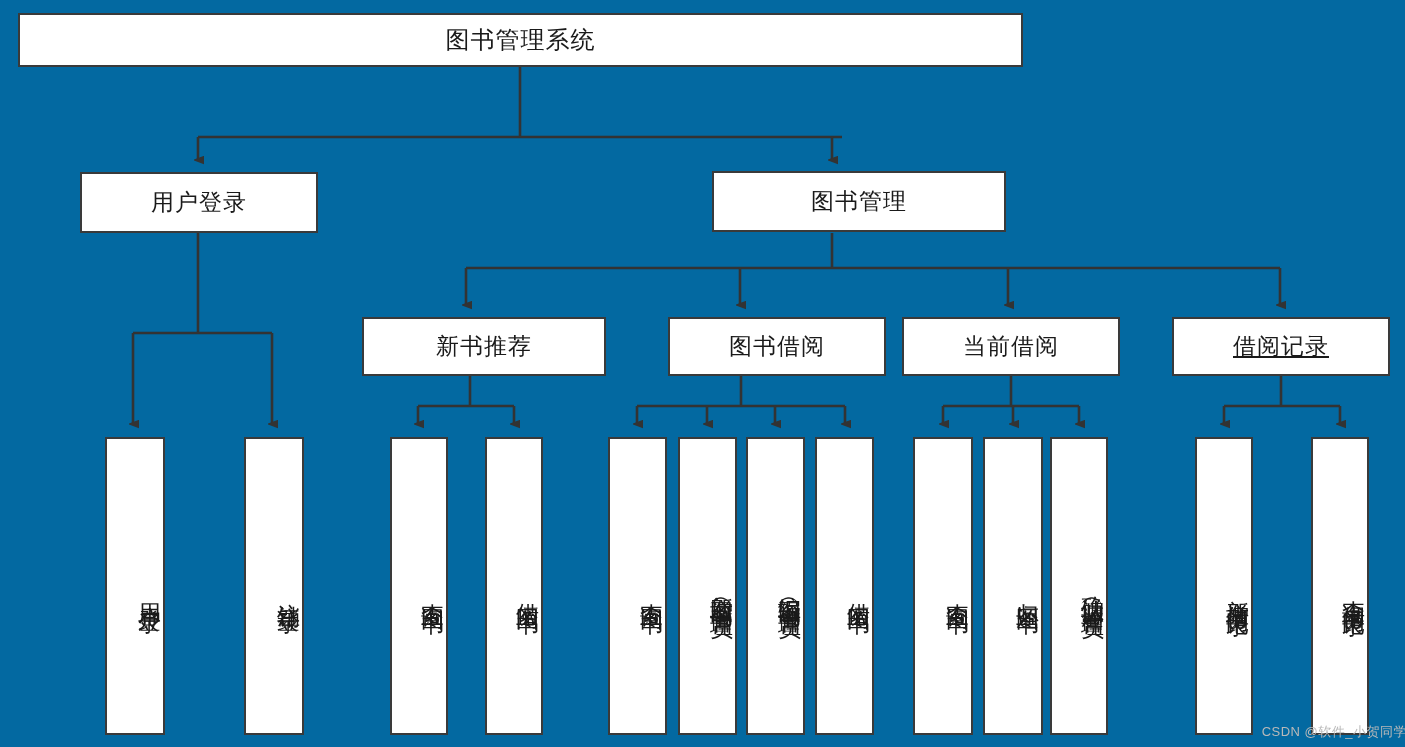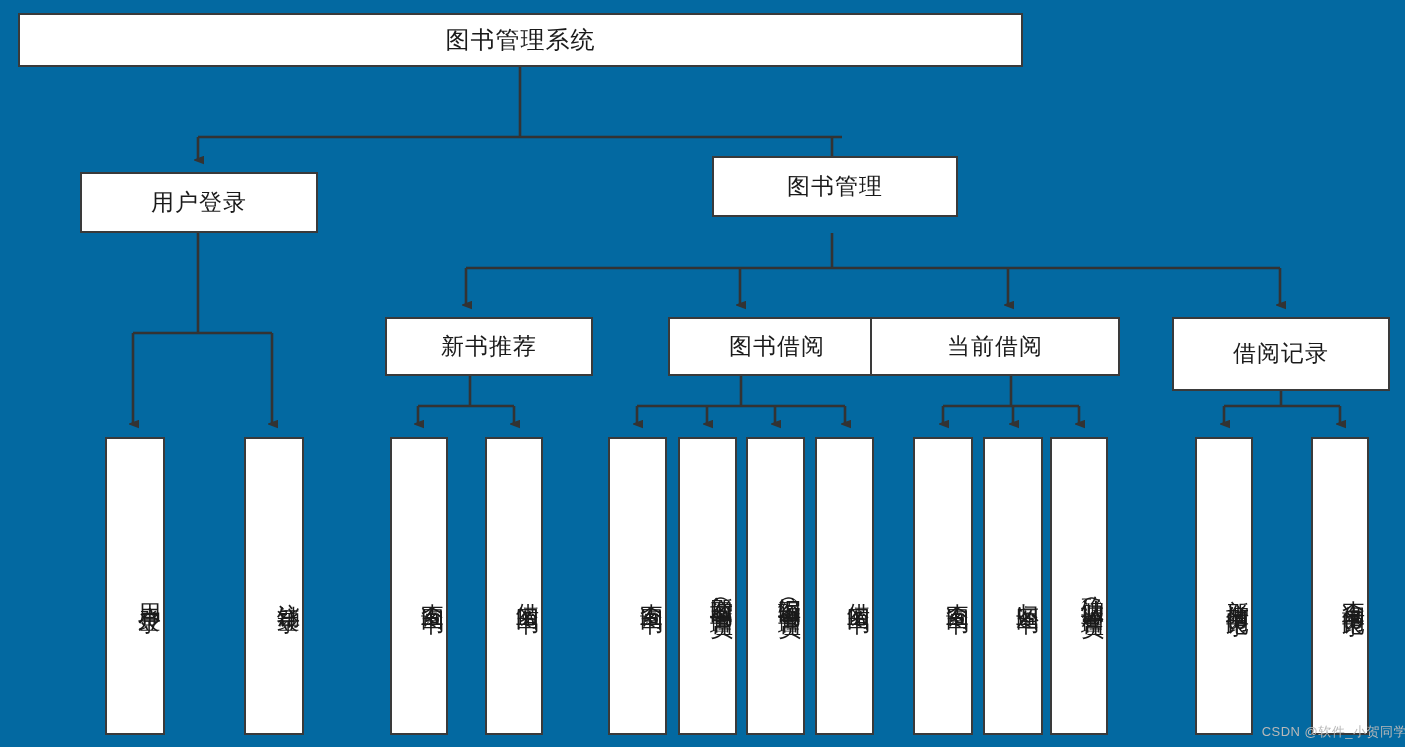--- a/index.html
+++ b/index.html
@@ -120,26 +120,26 @@
       <path d="M1281,376 L1281,406"></path>
       <path d="M1224,406 L1340,406"></path>
       <path d="M1224,406 L1224,424" marker-end="url(#arrow)"></path>
       <path d="M1340,406 L1340,424" marker-end="url(#arrow)"></path>
     </g>
   </svg>
 
   <div class="node horiz root" style="left:18px; top:13px; width:1005px; height:54px;">图书管理系统</div>
 
   <div class="node horiz" style="left:80px; top:172px; width:238px; height:61px;">用户登录</div>
-  <div class="node horiz" style="left:712px; top:156px; width:246px; height:61px;">图书管理</div>
+  <div class="node horiz" style="left:712px; top:171px; width:294px; height:61px;">图书管理</div>
 
-  <div class="node horiz" style="left:362px; top:317px; width:208px; height:59px;margin-left:23px;">新书推荐</div>
+  <div class="node horiz" style="left:362px; top:317px; width:244px; height:59px;">新书推荐</div>
   <div class="node horiz" style="left:668px; top:317px; width:218px; height:59px;">图书借阅</div>
-  <div class="node horiz" style="left:870px; top:317px; width:250px; height:59px;">当前借阅</div>
-  <div class="node horiz" style="left:1172px; top:317px; width:218px; height:74px;">借阅记录</div>
+  <div class="node horiz" style="left:902px; top:317px; width:218px; height:59px;">当前借阅</div>
+  <div class="node horiz" style="left:1172px; top:317px; width:218px; height:59px;text-decoration:underline;">借阅记录</div>
 
   <div class="node vert" style="left:105px; top:437px; width:60px; height:298px;">
     <span class="vlabel">用户登录</span>
   </div>
   <div class="node vert" style="left:244px; top:437px; width:60px; height:298px;">
     <span class="vlabel">注销登录</span>
   </div>
 
   <div class="node vert" style="left:390px; top:437px; width:58px; height:298px;">
     <span class="vlabel">查询图书</span>

